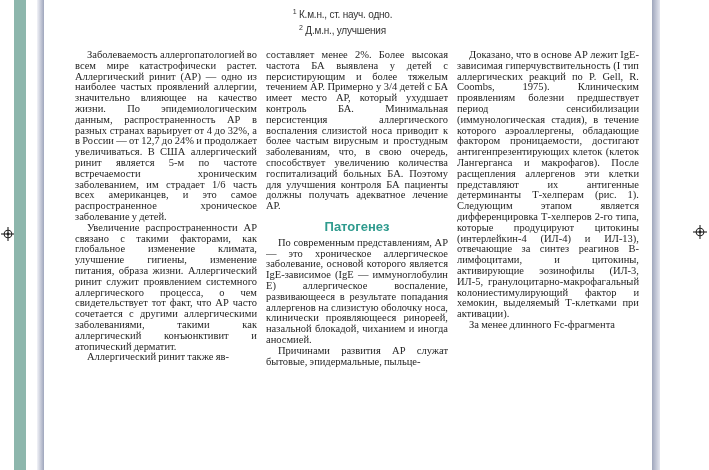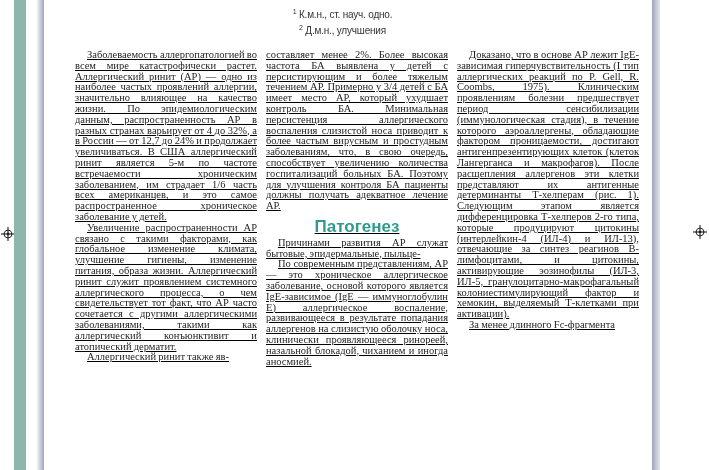--- a/index.html
+++ b/index.html
@@ -23,29 +23,29 @@
 
   .header{position:absolute;left:0;top:0;width:595px;text-align:center;
           font-family:"Liberation Sans", sans-serif;color:#333;}
   .clipped-line{height:5px;overflow:hidden;}
   .clipped-line span{display:inline-block;margin-top:-9px;font-size:10.5px;
           letter-spacing:-0.2px;color:#444;}
   .cred{font-size:10px;line-height:13px;letter-spacing:-0.2px;}
   .cred sup{font-size:7px;}
 
   .columns{position:absolute;left:30px;top:50px;width:565px;height:420px;
-           display:flex;gap:9px;overflow:hidden;text-decoration:underline;}
+           display:flex;gap:9px;overflow:hidden;}
   .col{width:182px;height:420px;overflow:hidden;
        font-size:10.5px;line-height:10.8px;color:#1f1f1f;
        text-align:justify;word-spacing:-0.4px;}
   .para{margin:0;}
   .para.indent{text-indent:12px;}
   .col-heading{margin:10px 0 5px 0;text-align:center;
        font-family:"Liberation Sans", sans-serif;font-weight:bold;
-       font-size:17px;color:var(--accent-heading,#2f9b8e);text-indent:0;}
+       font-size:13px;color:var(--accent-heading,#2f9b8e);text-indent:0;}
 </style>
 </head>
 <body>
 
 <div class="canvas">
 
   <svg class="reg-mark left" viewBox="0 0 14 14">
     <line x1="7" y1="0" x2="7" y2="14" stroke="#222" stroke-width="1.1"></line>
     <line x1="0" y1="7" x2="14" y2="7" stroke="#222" stroke-width="1.1"></line>
     <circle cx="7" cy="7" r="3.8" fill="none" stroke="#222" stroke-width="1.1"></circle>
@@ -76,22 +76,22 @@
 
       <div class="col">
         <p class="para indent">Заболеваемость аллергопатологией во всем мире катастрофически растет. Аллергический ринит (АР) — одно из наиболее частых проявлений аллергии, значительно влияющее на качество жизни. По эпидемиологическим данным, распространенность АР в разных странах варьирует от 4 до 32%, а в России — от 12,7 до 24% и продолжает увеличиваться. В США аллергический ринит является 5-м по частоте встречаемости хроническим заболеванием, им страдает 1/6 часть всех американцев, и это самое распространенное хроническое заболевание у детей.</p>
         <p class="para indent">Увеличение распространенности АР связано с такими факторами, как глобальное изменение климата, улучшение гигиены, изменение питания, образа жизни. Аллергический ринит служит проявлением системного аллергического процесса, о чем свидетельствует тот факт, что АР часто сочетается с другими аллергическими заболеваниями, такими как аллергический конъюнктивит и атопический дерматит.</p>
         <p class="para indent">Аллергический ринит также яв-</p>
       </div>
 
       <div class="col">
         <p class="para">составляет менее 2%. Более высокая частота БА выявлена у детей с персистирующим и более тяжелым течением АР. Примерно у 3/4 детей с БА имеет место АР, который ухудшает контроль БА. Минимальная персистенция аллергического воспаления слизистой носа приводит к более частым вирусным и простудным заболеваниям, что, в свою очередь, способствует увеличению количества госпитализаций больных БА. Поэтому для улучшения контроля БА пациенты должны получать адекватное лечение АР.</p>
         <h3 class="col-heading">Патогенез</h3>
+        <p class="para indent">По современным представлениям, АР — это хроническое аллергическое заболевание, основой которого является IgE-зависимое (IgE — иммуноглобулин Е) аллергическое воспаление, развивающееся в результате попадания аллергенов на слизистую оболочку носа, клинически проявляющееся ринореей, назальной блокадой, чиханием и иногда аносмией.</p>
         <p class="para indent">Причинами развития АР служат бытовые, эпидермальные, пыльце-</p>
-        <p class="para indent">По современным представлениям, АР — это хроническое аллергическое заболевание, основой которого является IgE-зависимое (IgE — иммуноглобулин Е) аллергическое воспаление, развивающееся в результате попадания аллергенов на слизистую оболочку носа, клинически проявляющееся ринореей, назальной блокадой, чиханием и иногда аносмией.</p>
       </div>
 
       <div class="col">
         <p class="para indent">Доказано, что в основе АР лежит IgE-зависимая гиперчувствительность (I тип аллергических реакций по P. Gell, R. Coombs, 1975). Клиническим проявлениям болезни предшествует период сенсибилизации (иммунологическая стадия), в течение которого аэроаллергены, обладающие фактором проницаемости, достигают антигенпрезентирующих клеток (клеток Лангерганса и макрофагов). После расщепления аллергенов эти клетки представляют их антигенные детерминанты Т-хелперам (рис. 1). Следующим этапом является дифференцировка Т-хелперов 2-го типа, которые продуцируют цитокины (интерлейкин-4 (ИЛ-4) и ИЛ-13), отвечающие за синтез реагинов В-лимфоцитами, и цитокины, активирующие эозинофилы (ИЛ-3, ИЛ-5, гранулоцитарно-макрофагальный колониестимулирующий фактор и хемокин, выделяемый Т-клетками при активации).</p>
         <p class="para indent">За менее длинного Fc-фрагмента</p>
       </div>
 
     </div>
   </div>
 </div>

